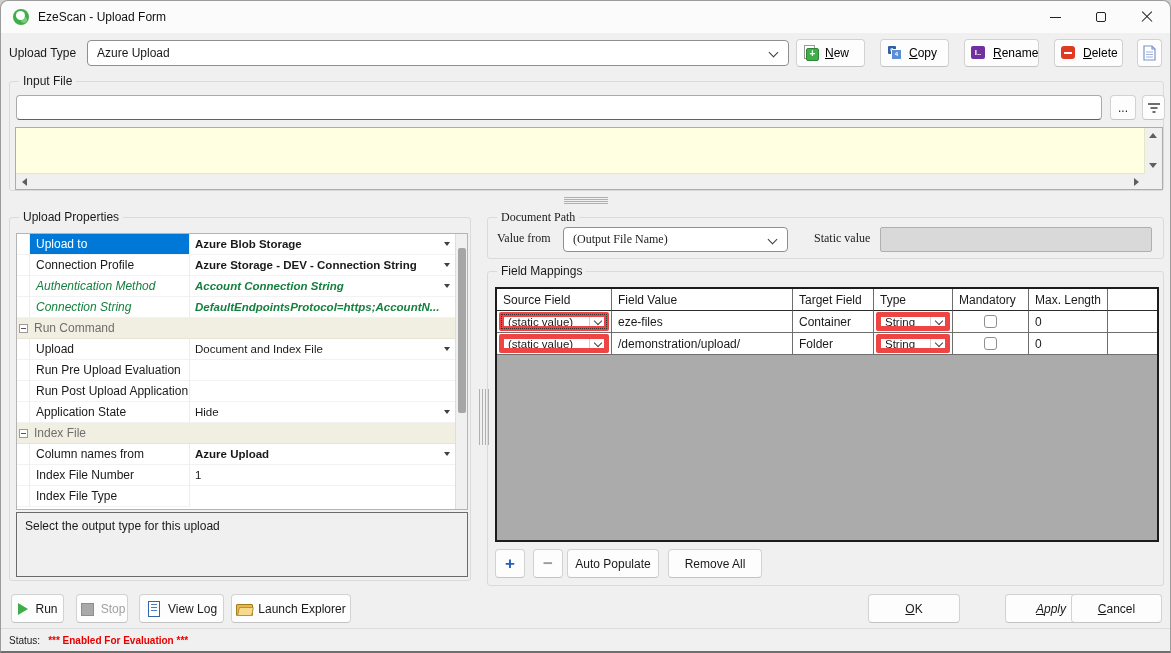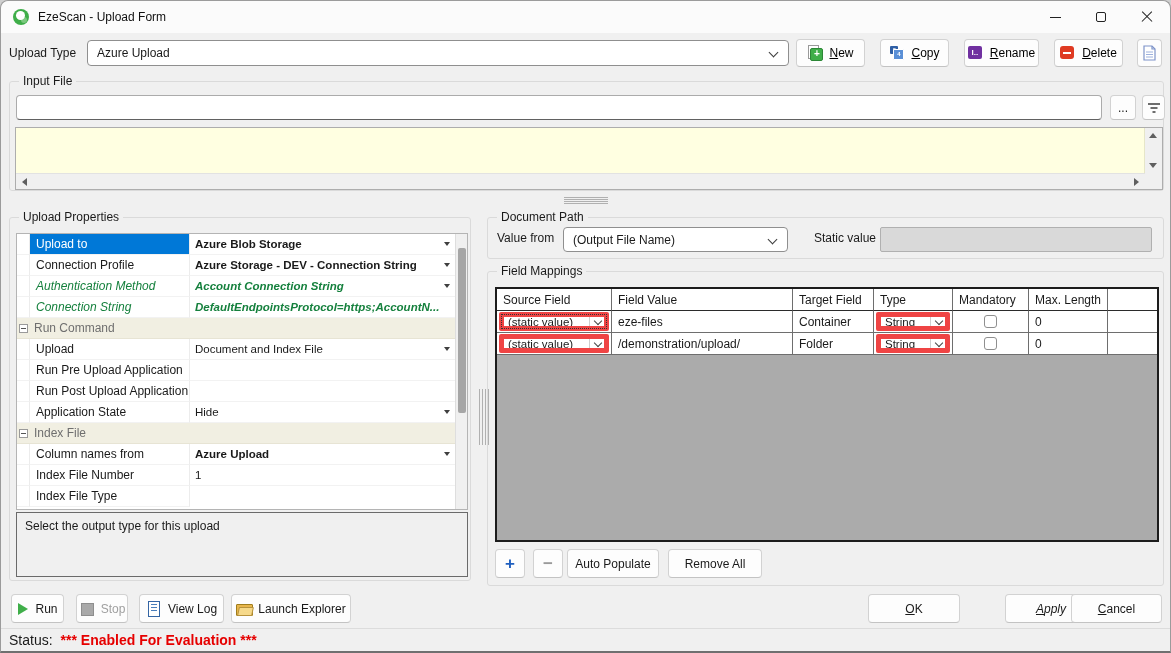--- a/index.html
+++ b/index.html
@@ -117,24 +117,24 @@
   .fm-combo .arrow-sect{margin-left:auto;align-self:stretch;width:15px;border-left:1px solid #cfcfcf;
             display:flex;align-items:center;justify-content:center;flex:none;}
   .chev-sm{width:7px;height:7px;position:relative;}
   .chev-sm::before{content:"";position:absolute;left:1px;top:0;width:5px;height:5px;
             border-right:1.1px solid #444;border-bottom:1.1px solid #444;transform:rotate(45deg);}
   .fm-check{width:13px;height:13px;border:1px solid #8f8f8f;border-radius:3px;background:#fff;}
   .fm-filler{flex:1;background:#ababab;}
 
   .tb-btns{position:absolute;display:flex;gap:15px;}
   .tb-btn{position:static;height:28px;background:#fdfdfd;border:1px solid #d2d2d2;border-bottom-color:#c3c3c3;border-radius:4px;
-          display:flex;align-items:center;justify-content:center;gap:6px;font-size:12px;cursor:default;}
+          display:flex;align-items:center;gap:6px;font-size:12px;cursor:default;}
   u{text-decoration:underline;}
   .statusbar{position:absolute;left:0;bottom:0;width:100%;height:23px;background:#f0f0f0;border-top:1px solid #dcdcdc;
-             display:flex;align-items:center;padding-left:8px;gap:8px;font-size:14px;}
+             display:flex;align-items:center;padding-left:8px;gap:8px;font-size:10px;}
   .status-msg{color:#e60000;font-weight:bold;}
   .bigplus{color:#1f5fbf;font-size:17px;font-weight:bold;}
   .bigminus{color:#9a9a9a;font-size:17px;font-weight:bold;}
 </style>
 </head>
 <body>
 
 <div class="window">
 
   <div class="titlebar">
@@ -258,21 +258,21 @@
           <div class="prop-row">
             <span class="pg-gutter"></span>
             <span class="pg-name">Upload</span>
             <span class="pg-value">
               <span>Document and Index File</span>
               <span class="pg-dd"></span>
             </span>
           </div>
           <div class="prop-row">
             <span class="pg-gutter"></span>
-            <span class="pg-name">Run Pre Upload Application</span>
+            <span class="pg-name">Run Pre Upload Evaluation</span>
             <span class="pg-value">
               <span></span>
             </span>
           </div>
           <div class="prop-row">
             <span class="pg-gutter"></span>
             <span class="pg-name">Run Post Upload Application</span>
             <span class="pg-value">
               <span></span>
             </span>
@@ -311,21 +311,21 @@
         </div>
       <div class="pg-scroll">
         <div class="pg-thumb" style="top:14px;height:165px;"></div>
       </div>
     </div>
     <div class="descbox" style="left:6px;top:294px;width:452px;height:65px;">
       <span>Select the output type for this upload</span>
     </div>
   </div>
 
-  <div class="groupbox" style="left:486px;top:216px;width:677px;height:42px;">
+  <div class="groupbox" style="left:486px;top:216px;width:677px;height:42px;font-family:Liberation Serif, serif;">
     <span class="gb-label">Document Path</span>
     <span class="lbl" style="left:9px;top:13px;">Value from</span>
     <div class="combo" style="left:75px;top:9px;width:225px;height:25px;">
       <span>(Output File Name)</span>
       <span class="chev"></span>
     </div>
     <span class="lbl" style="left:326px;top:13px;">Static value</span>
     <div class="abs" style="left:392px;top:9px;width:272px;height:25px;background:#d9d9d9;border:1px solid #b0b0b0;border-radius:2px;"></div>
   </div>
 

